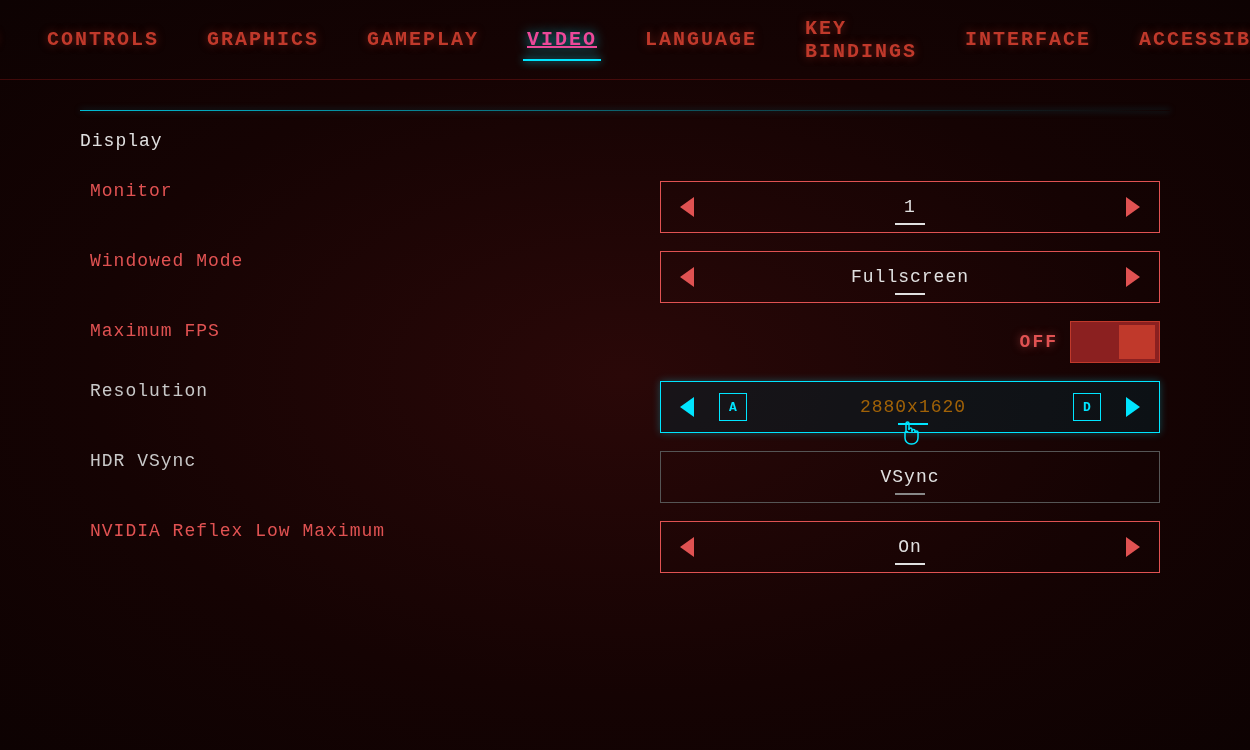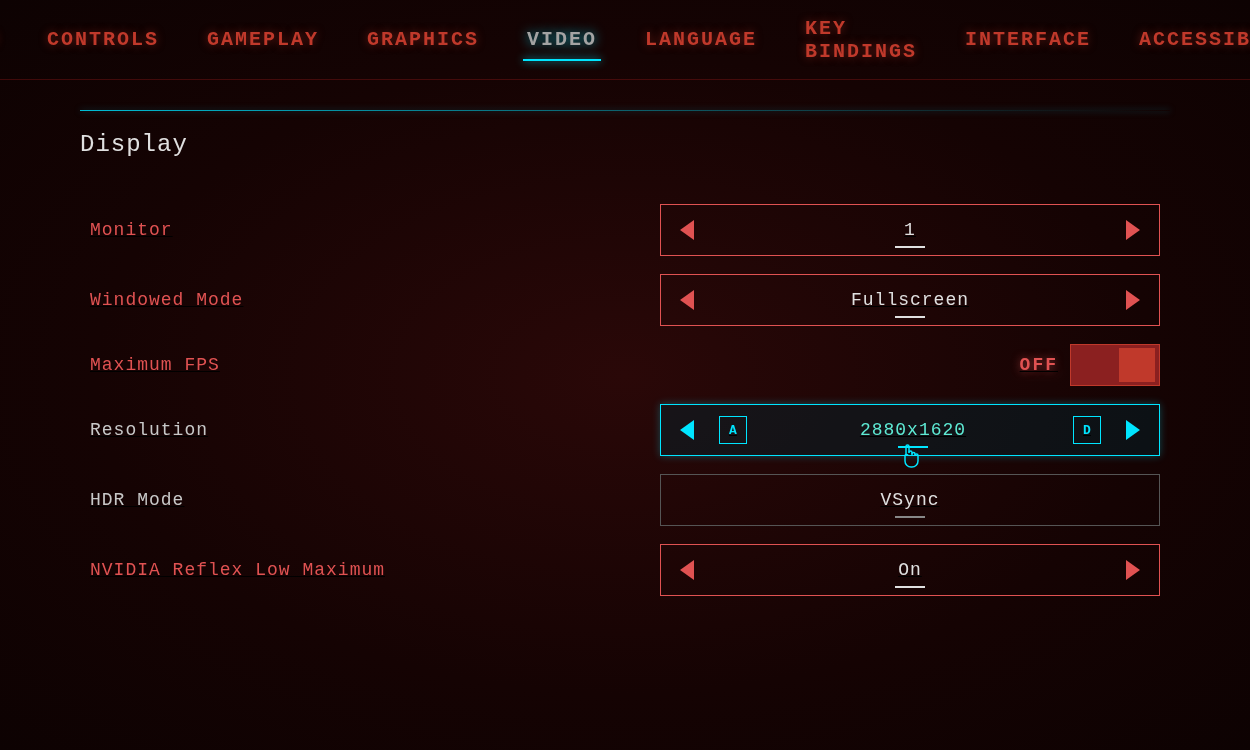--- a/index.html
+++ b/index.html
@@ -46,22 +46,23 @@
       letter-spacing: 2px;
       color: #c0392b;
       cursor: pointer;
       text-transform: uppercase;
       padding: 8px 4px;
       position: relative;
       text-shadow: 0 0 8px rgba(192, 57, 43, 0.5);
     }
 
     .nav-item.active {
-      color: #a3a3a3;
+      color: #ec4899;
       text-shadow: 0 0 12px rgba(0, 229, 255, 0.7);
+      text-decoration: underline;
     }
 
     .nav-item.active::after {
       content: '';
       position: absolute;
       bottom: -2px;
       left: 0;
       right: 0;
       height: 2px;
       background: #00e5ff;
@@ -77,34 +78,33 @@
     .section-divider {
       width: 100%;
       height: 1px;
       background: linear-gradient(to right, #00bcd4, transparent);
       margin-bottom: 20px;
       box-shadow: 0 0 6px rgba(0, 188, 212, 0.5);
     }
 
     .section-title {
       color: #e0e0e0;
-      font-size: 24px;
+      font-size: 18px;
       font-weight: 400;
       letter-spacing: 1px;
-      margin-bottom: 46px;
+      margin-bottom: 30px;
     }
 
     
     .setting-row {
       display: flex;
-      align-items: center;
+      align-items: flex-start;
       justify-content: space-between;
       margin-bottom: 18px;
       padding: 0 10px;
-      text-decoration: underline;
     }
 
     .setting-label {
       color: #e05252;
       font-size: 18px;
       letter-spacing: 1px;
       min-width: 250px;
     }
 
     .setting-label.white {
@@ -175,21 +175,21 @@
       border: 1.5px solid #00e5ff;
       color: #00e5ff;
       font-size: 13px;
       font-weight: 700;
       margin: 0 6px;
     }
 
     .resolution-value {
       flex: 1;
       text-align: center;
-      color: #5eead4;
+      color: #a16207;
       font-size: 18px;
       letter-spacing: 1px;
       position: relative;
     }
 
     .resolution-value::after {
       content: '';
       position: absolute;
       bottom: -8px;
       left: 50%;
@@ -290,22 +290,22 @@
     }
   </style>
 </head>
 <body>
 
 <div class="page-wrapper">
 
   <nav class="top-nav">
     <span class="nav-item">SOUND</span>
     <span class="nav-item">CONTROLS</span>
+    <span class="nav-item">GRAPHICS</span>
     <span class="nav-item">GAMEPLAY</span>
-    <span class="nav-item">GRAPHICS</span>
     <span class="nav-item active">VIDEO</span>
     <span class="nav-item">LANGUAGE</span>
     <span class="nav-item">KEY BINDINGS</span>
     <span class="nav-item">INTERFACE</span>
     <span class="nav-item">ACCESSIBILITY</span>
   </nav>
 
   <div class="main-content">
 
     <div class="section-divider"></div>
@@ -364,21 +364,21 @@
           <path d="M15 13.5C15 12.67 15.67 12 16.5 12S18 12.67 18 13.5V19C18 22.31 15.31 25 12 25H11C7.69 25 5 22.31 5 19V14C5 13.17 5.67 12.5 6.5 12.5S8 13.17 8 14" stroke="#00e5ff" stroke-width="1.5"></path>
         </svg>
         <span class="key-badge" style="margin-left:auto;">D</span>
         <div class="arrow-btn" style="color:#00e5ff;">
           <span class="tri-right"></span>
         </div>
       </div>
     </div>
 
     <div class="setting-row">
-      <span class="setting-label white">HDR Mode</span>
+      <span class="setting-label white">HDR VSync</span>
       <div class="simple-selector">
         <span class="simple-selector-value">VSync</span>
       </div>
     </div>
 
     <div class="setting-row">
       <span class="setting-label">NVIDIA Reflex Low Maximum</span>
       <div class="arrow-selector">
         <div class="arrow-btn">
           <span class="tri-left"></span>

